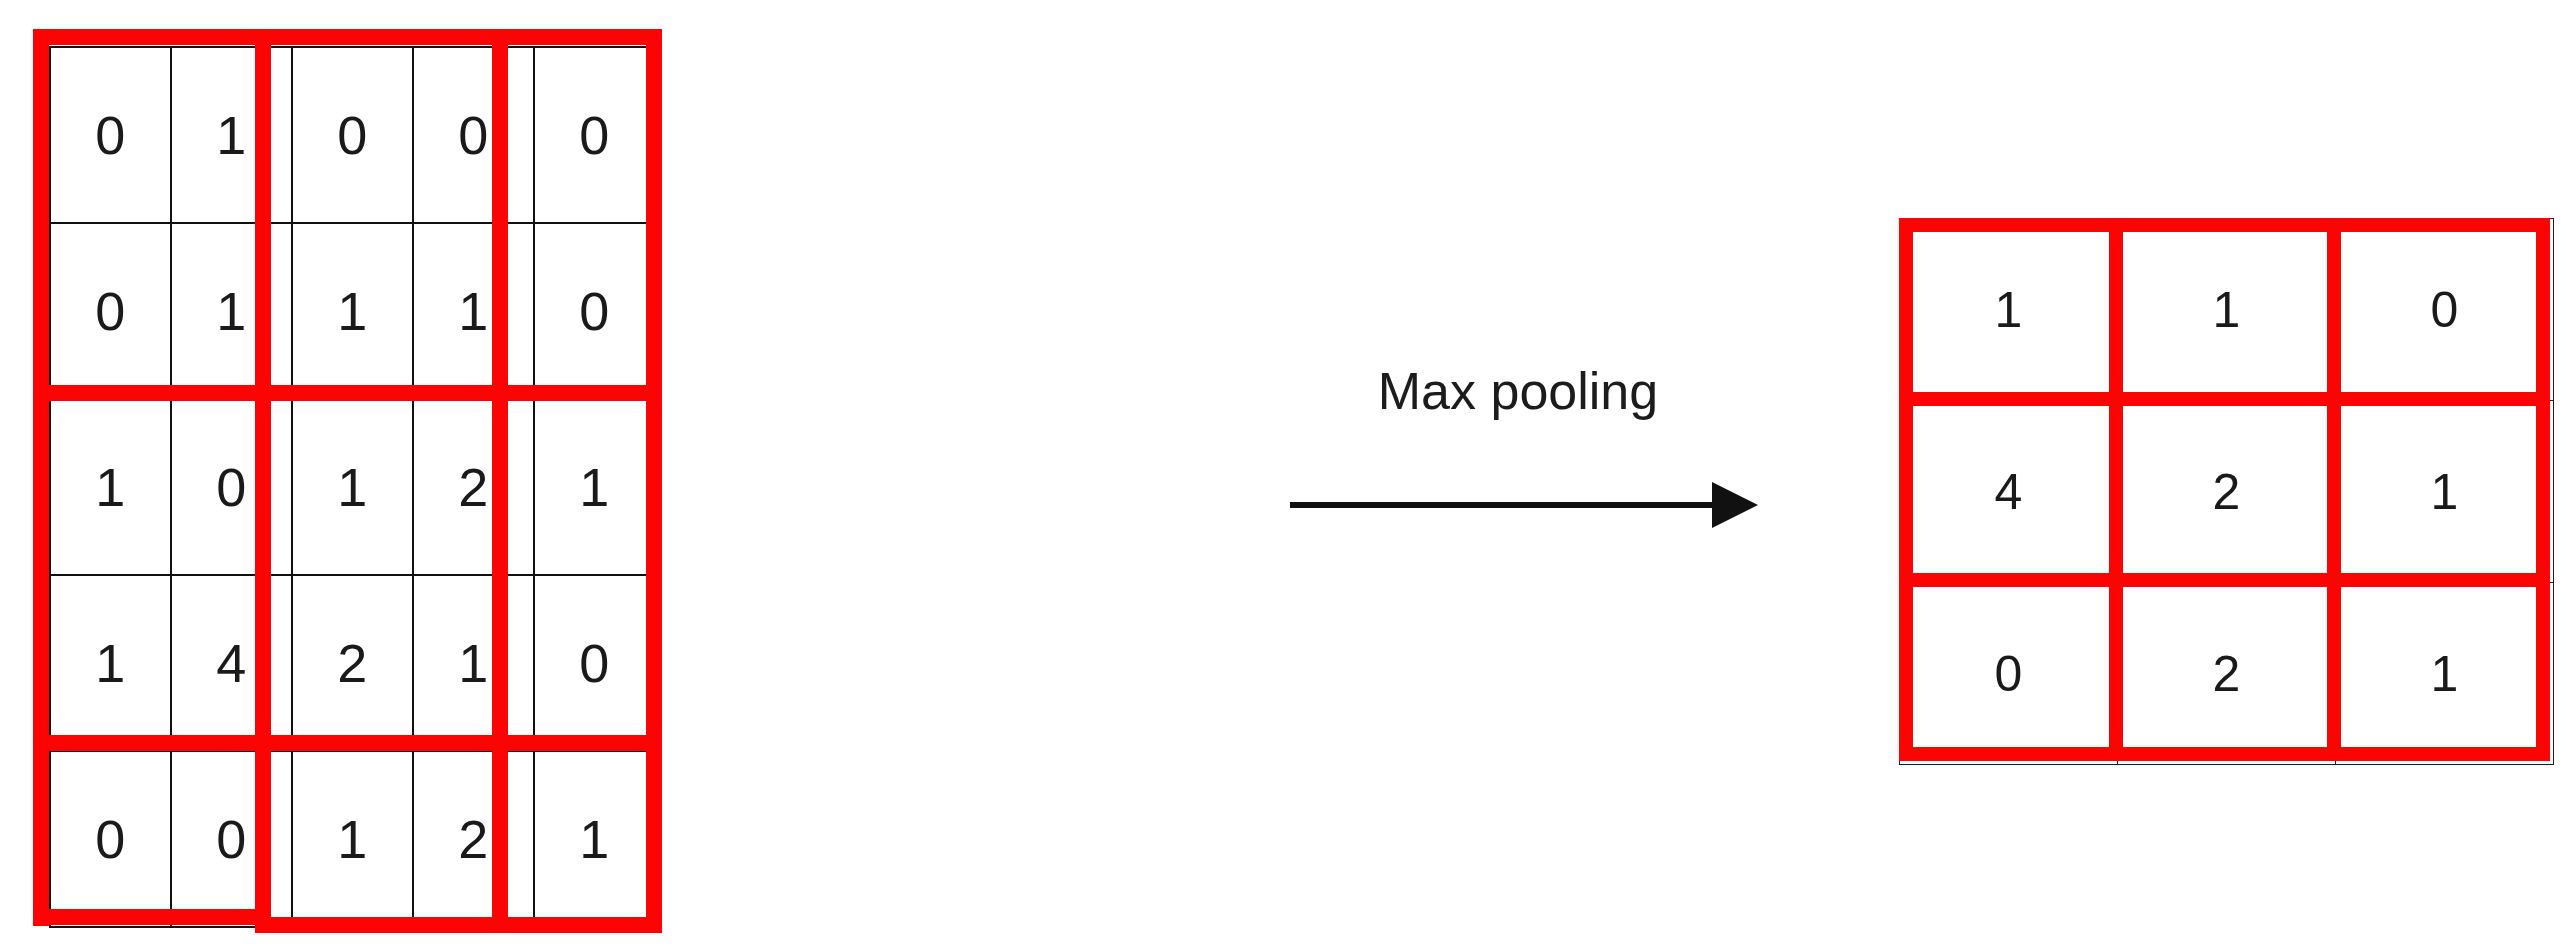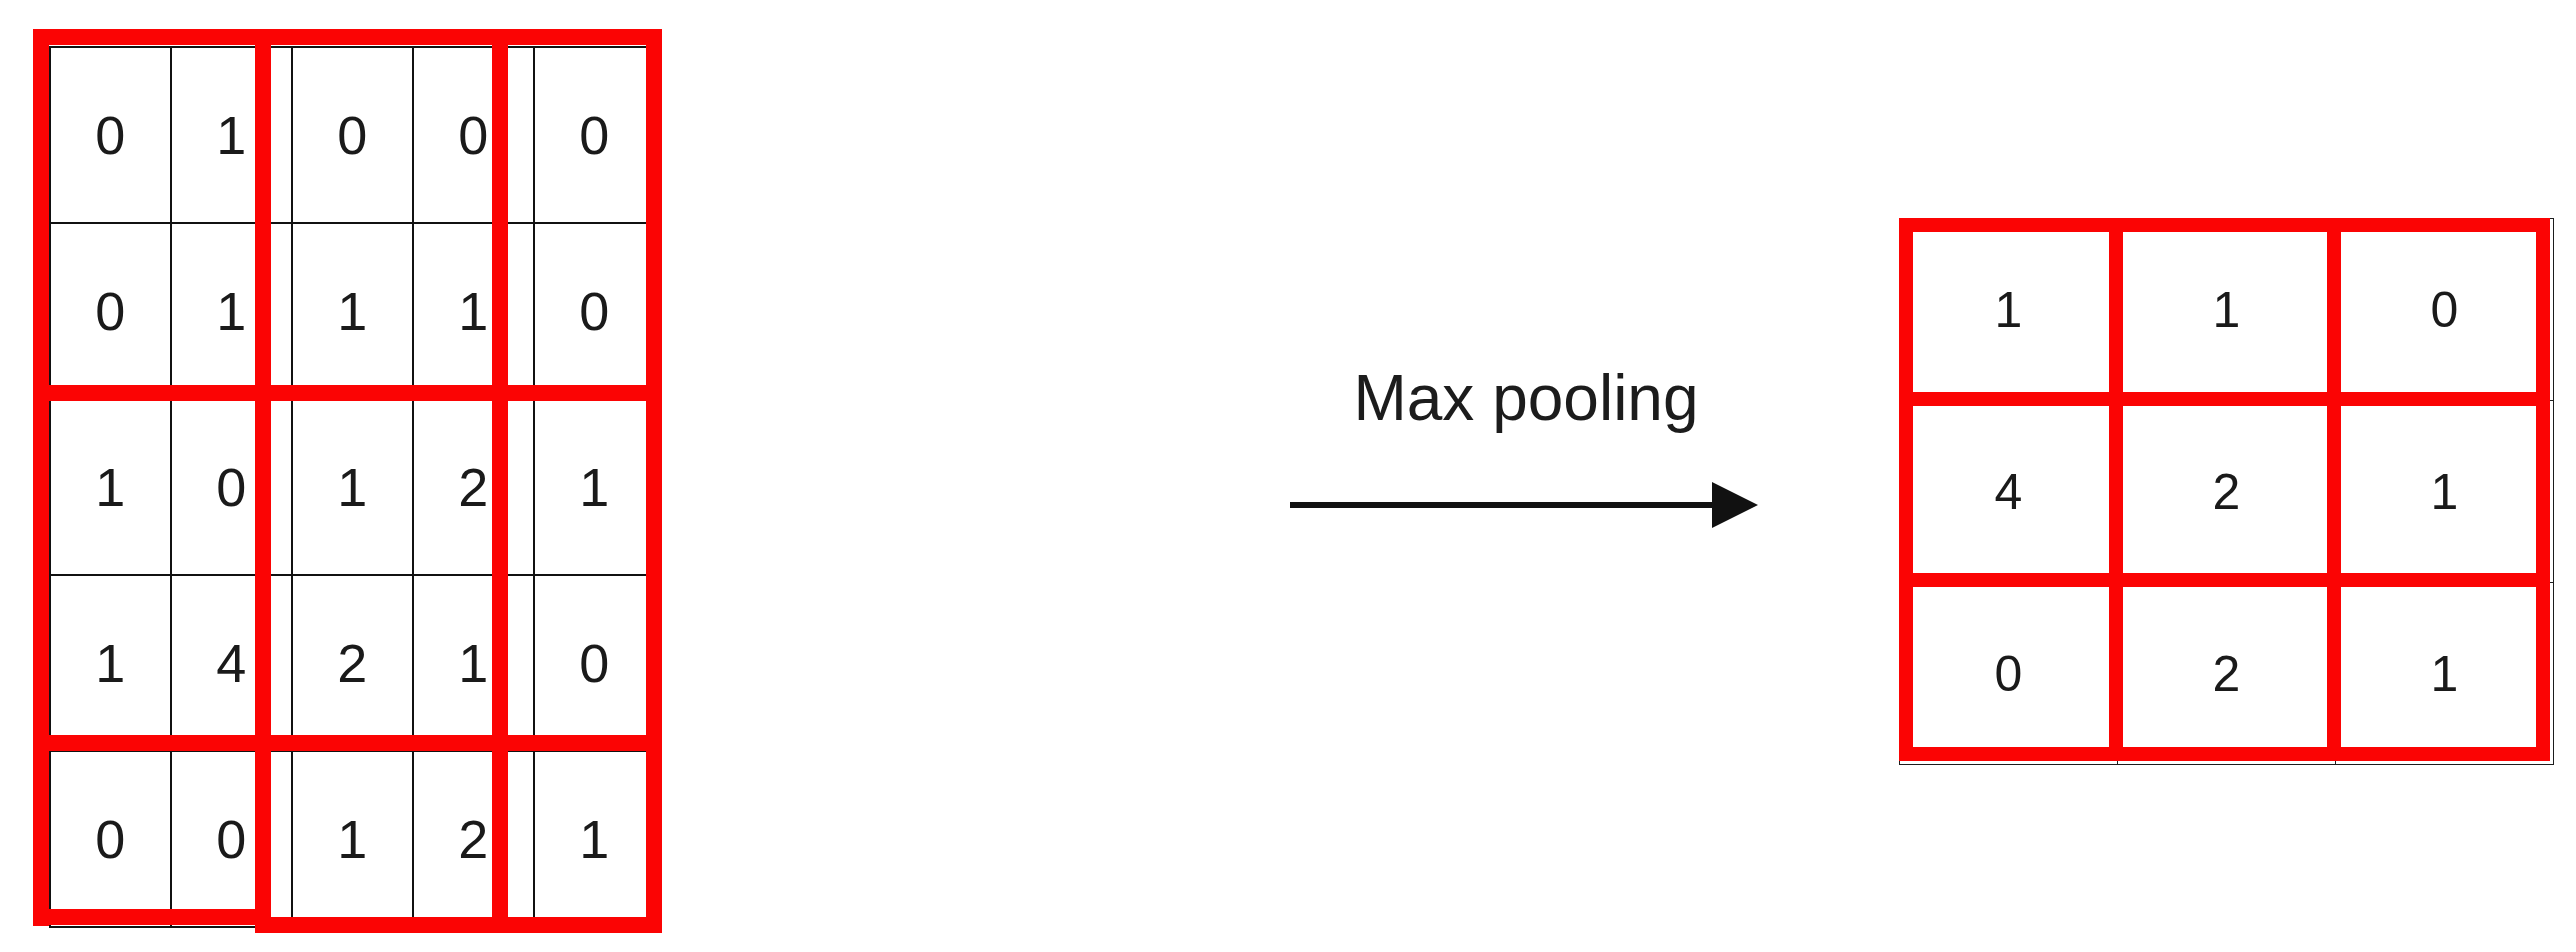--- a/index.html
+++ b/index.html
@@ -68,25 +68,25 @@
   
   #transform-block {
     position: absolute;
     left: 1233px;
     top: 315px;
     width: 554px;
     height: 287px;
   }
   #pooling-label {
     position: absolute;
-    left: 16px;
+    left: 8px;
     top: 46px;
     width: 554px;
     text-align: center;
-    font-size: 64px;
+    font-size: 52px;
     color: #1c1c1c;
     font-family: "Liberation Sans", sans-serif;
     letter-spacing: 0px;
     white-space: nowrap;
   }
   #arrow {
     position: absolute;
     left: 57px;
     top: 161px;
     width: 468px;

